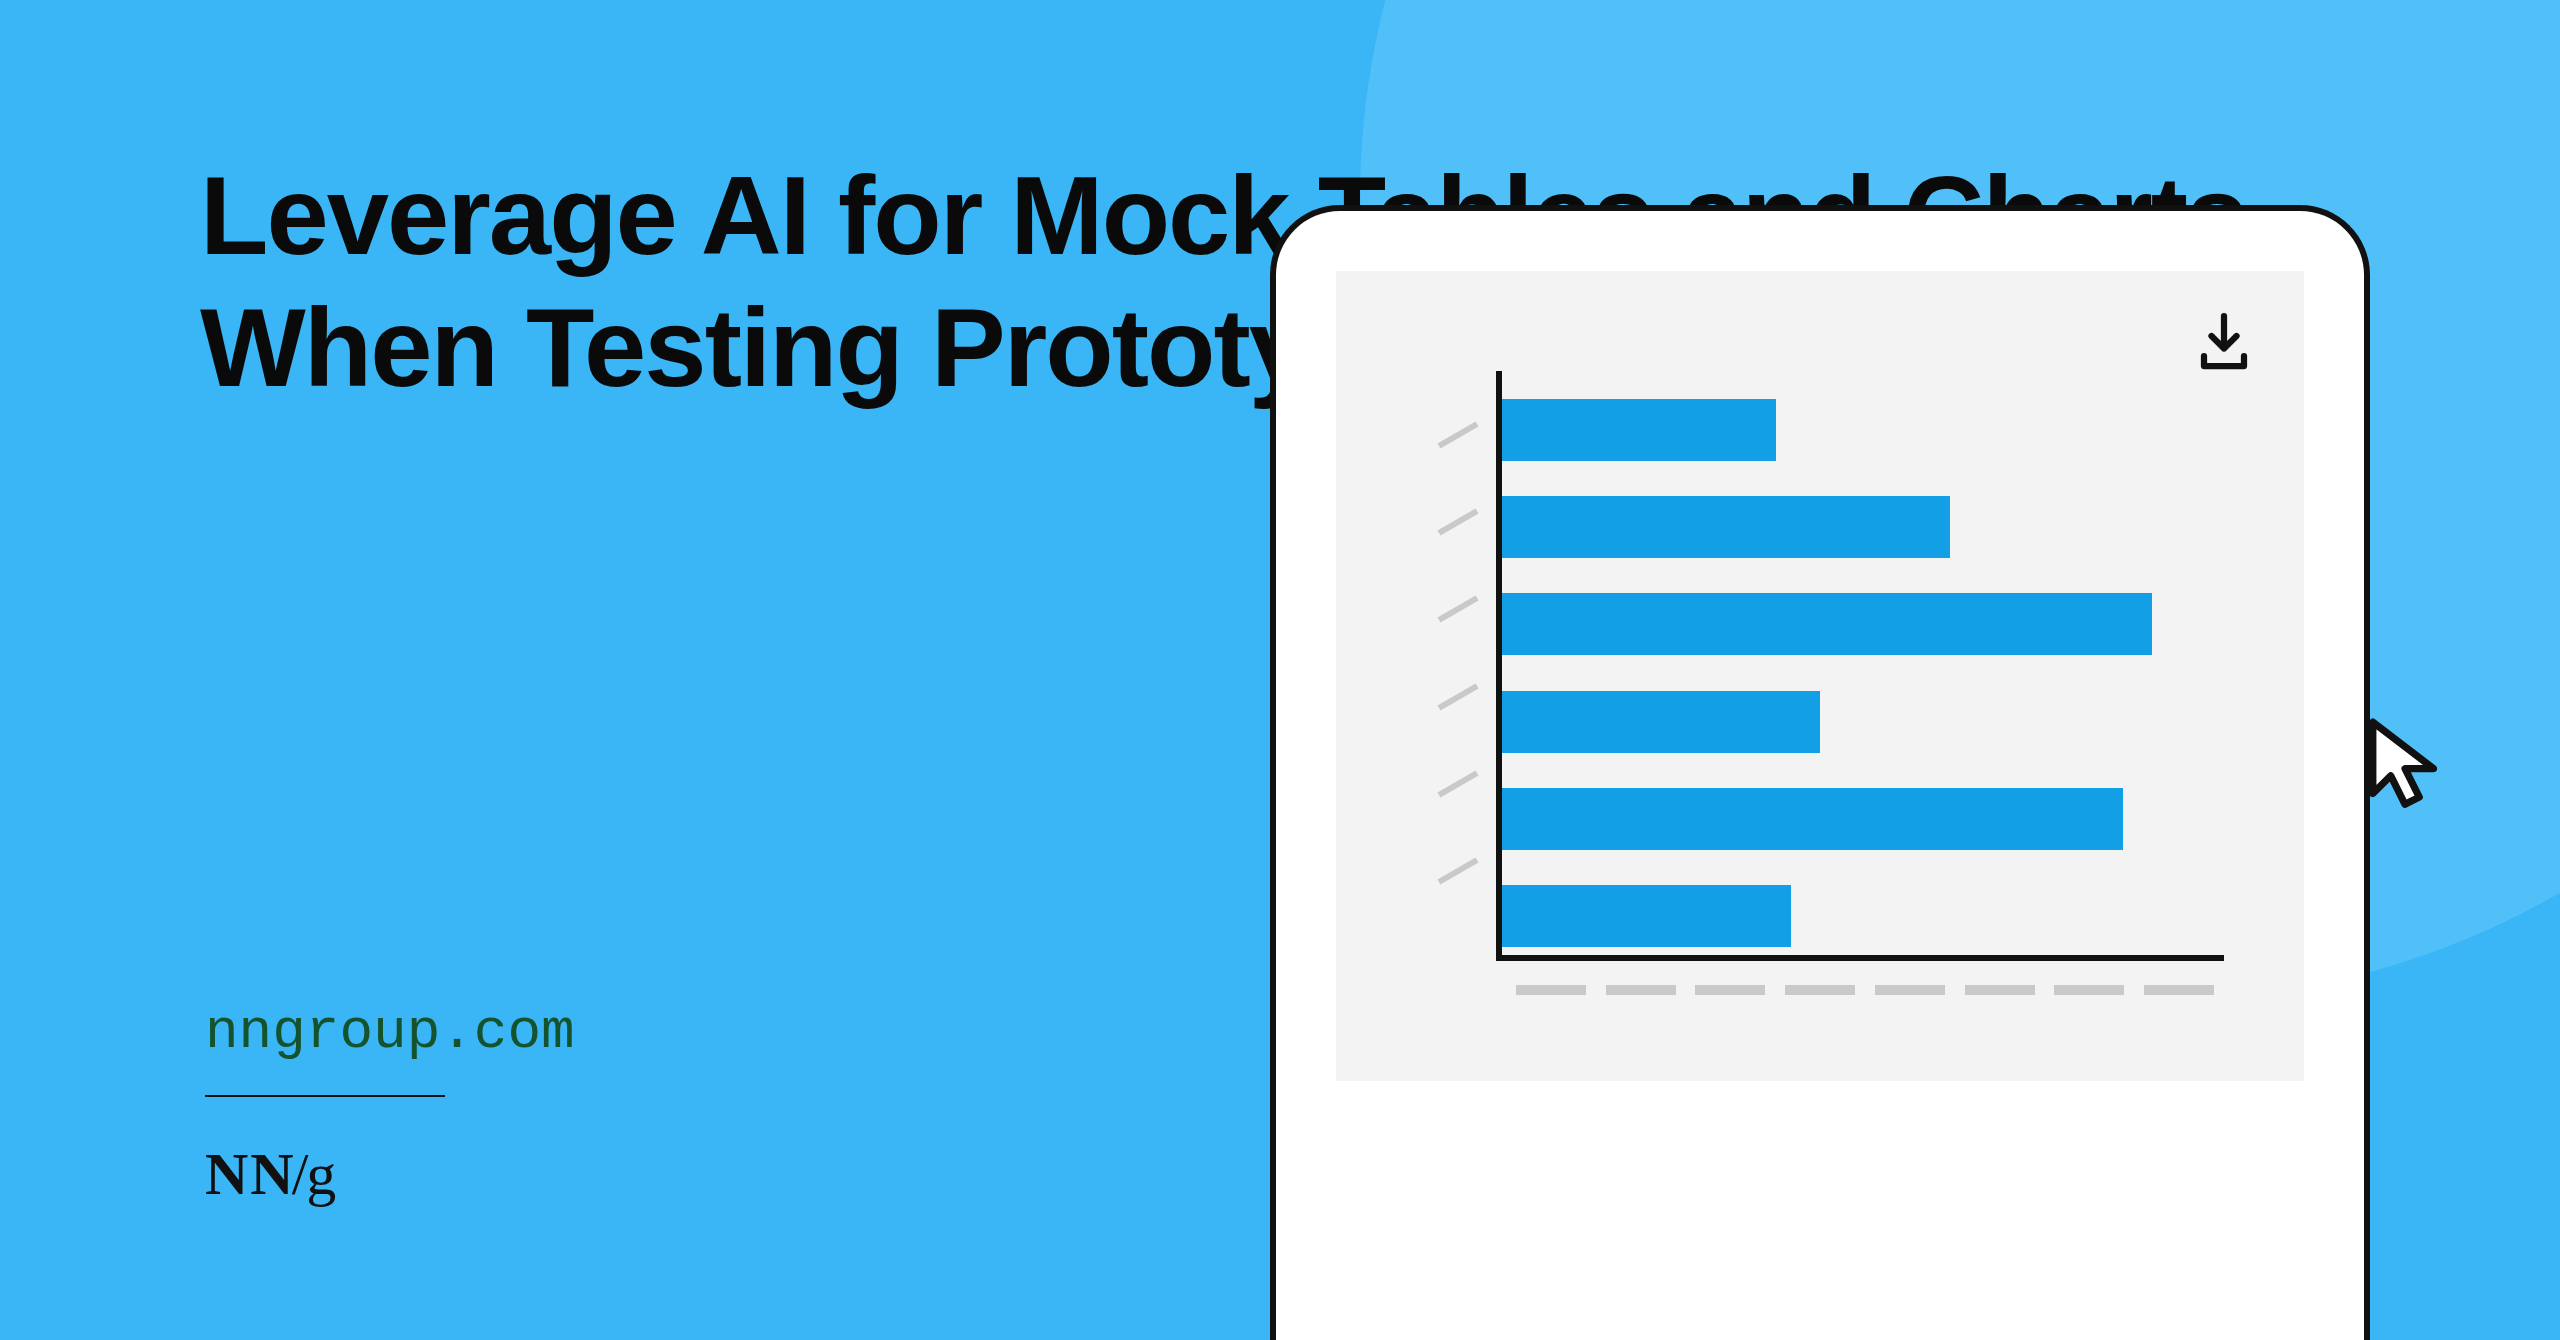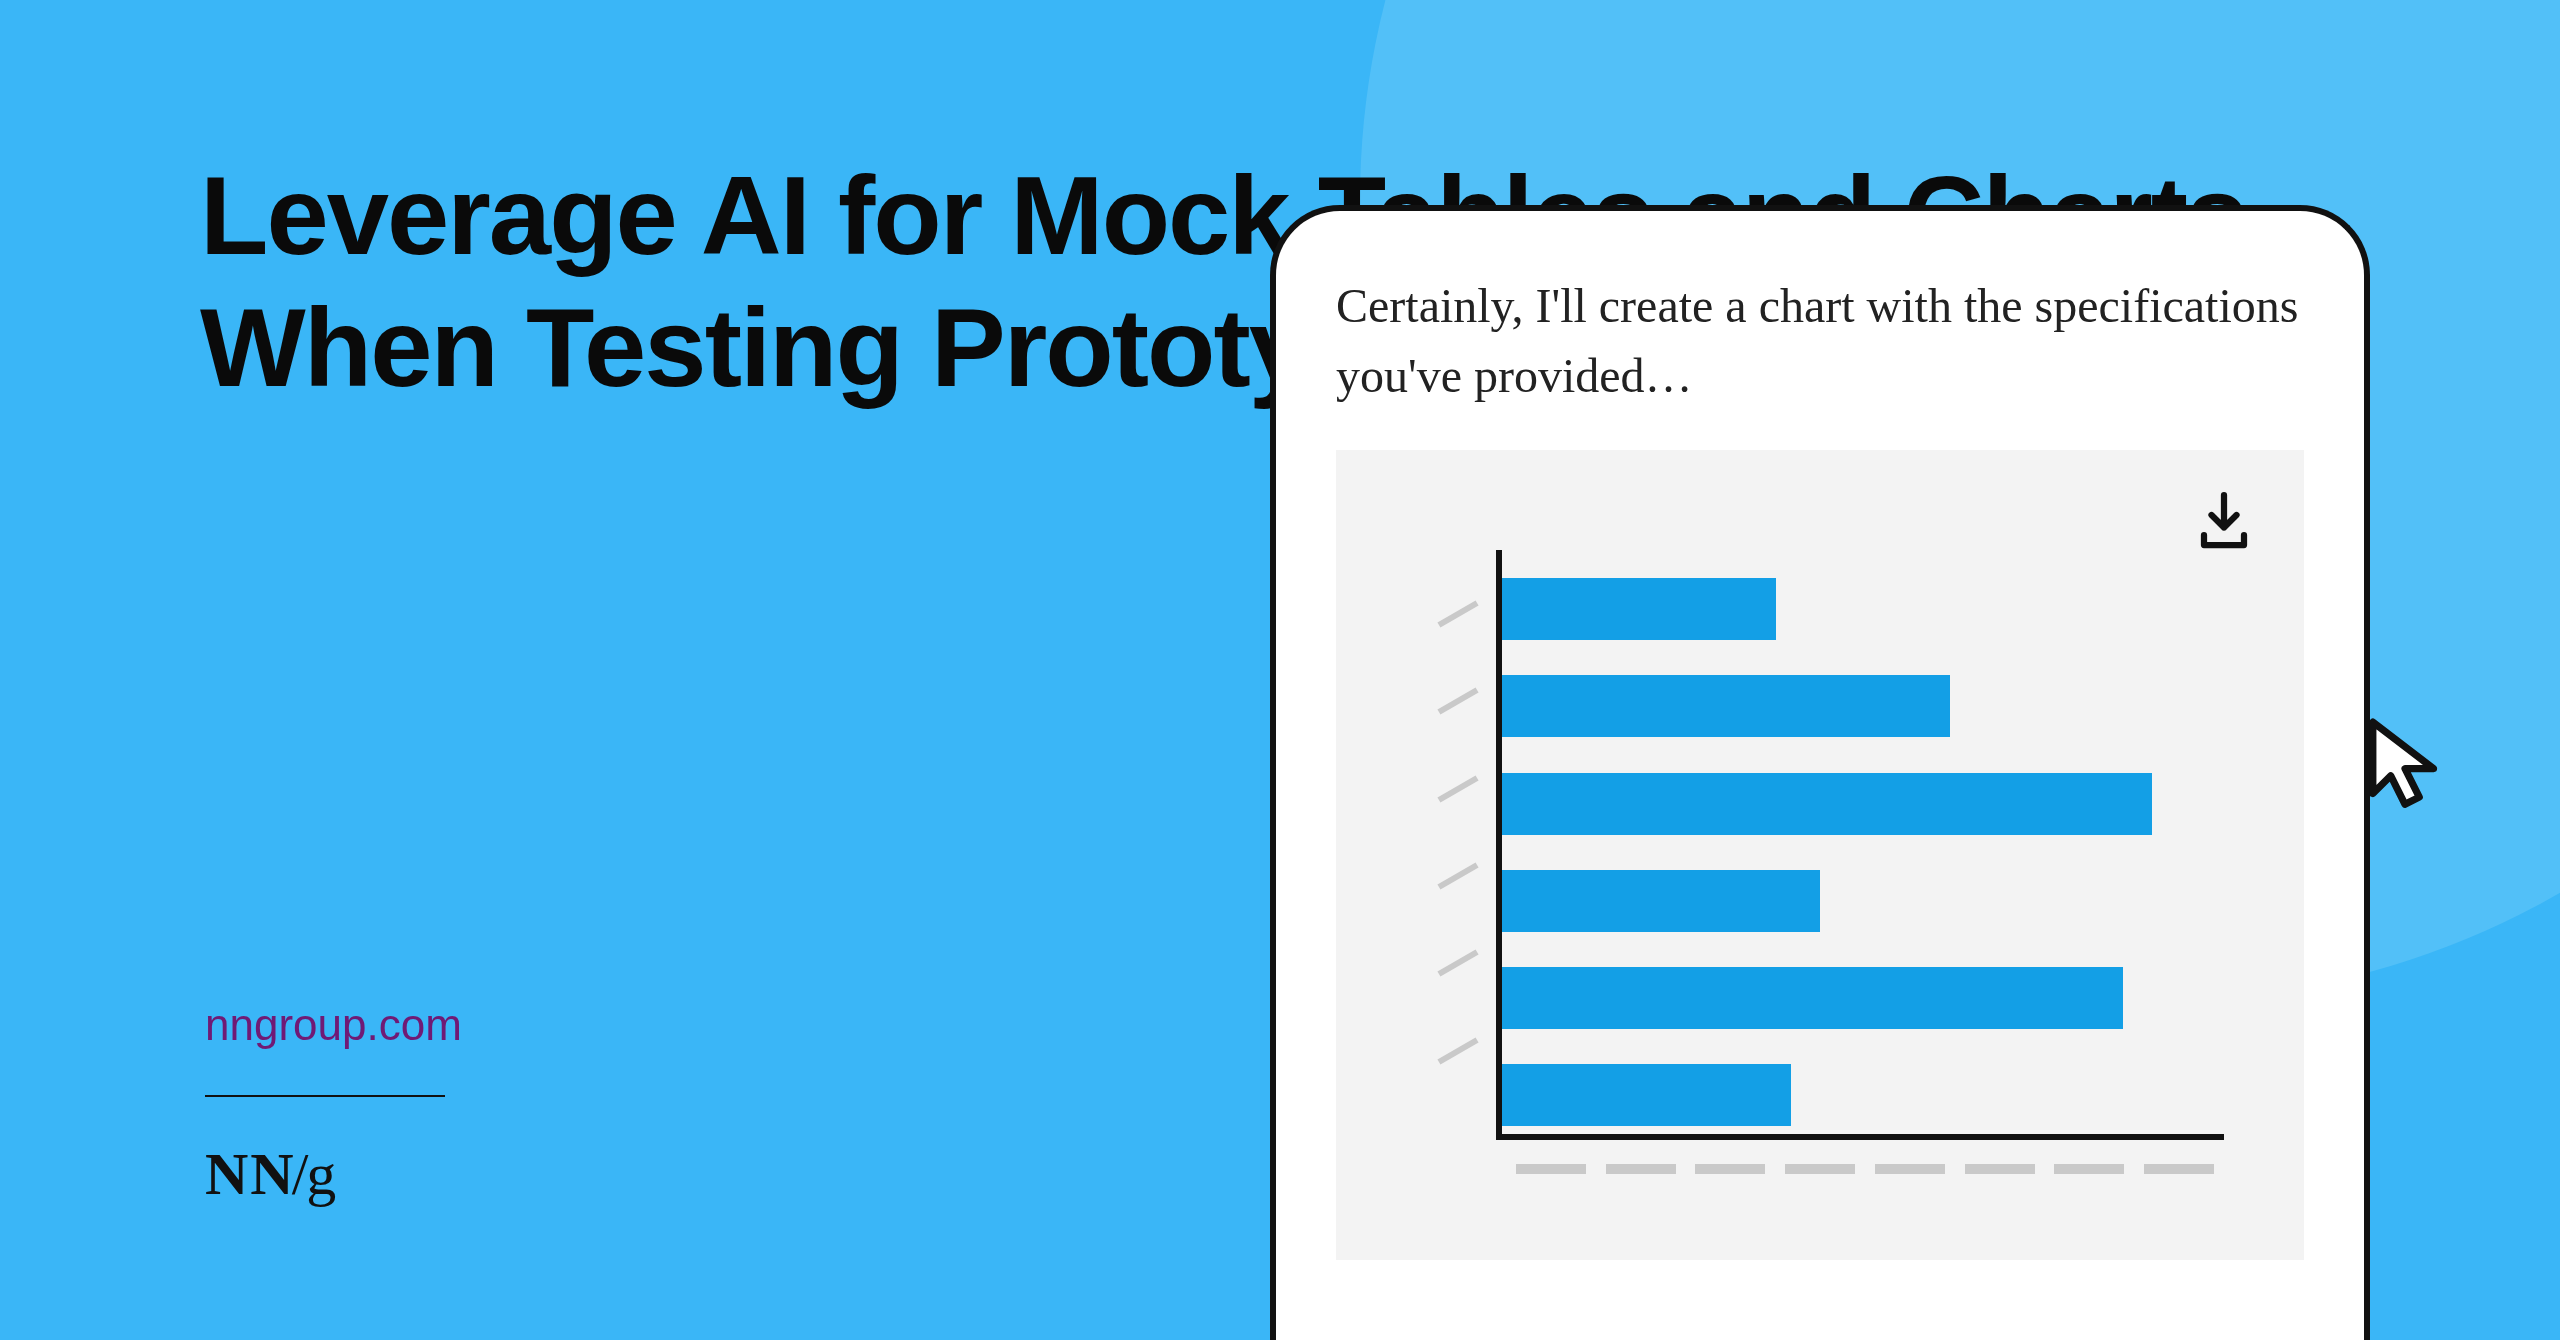--- a/index.html
+++ b/index.html
@@ -28,23 +28,23 @@
     font-weight: 800;
     font-size: 112px;
     line-height: 1.18;
     color: #0a0a0a;
     letter-spacing: -2px;
   }
   .site-url {
     position: absolute;
     top: 1000px;
     left: 205px;
-    font-family: Liberation Sans, sans-serif;
-    font-size: 44px;
-    color: #701a75;
+    font-family: Liberation Mono, monospace;
+    font-size: 56px;
+    color: #14532d;
   }
   .divider {
     position: absolute;
     top: 1095px;
     left: 205px;
     width: 240px;
     height: 2px;
     background: #111;
   }
   .logo {
@@ -174,21 +174,20 @@
 
 <div class="headline">Leverage AI for Mock Tables and Charts When Testing Prototypes</div>
 
 <div class="site-url">nngroup.com</div>
 <div class="divider"></div>
 <div class="logo">
   <span class="bold">NN</span><span class="slash">/</span><span class="g">g</span>
 </div>
 
 <div class="device">
-  <div class="response-text">Certainly, I'll create a chart with the specifications you've provided…</div>
 
   <div class="chart-card">
     <div class="download-btn">
       <svg viewBox="0 0 48 48" width="60" height="60">
         <path d="M24 4 L24 30 M24 30 L14 20 M24 30 L34 20" stroke="#111" stroke-width="5" fill="none" stroke-linecap="round" stroke-linejoin="round"></path>
         <path d="M8 36 L8 44 L40 44 L40 36" stroke="#111" stroke-width="5" fill="none" stroke-linecap="round" stroke-linejoin="round"></path>
       </svg>
     </div>
 
     <div class="chart-area">

